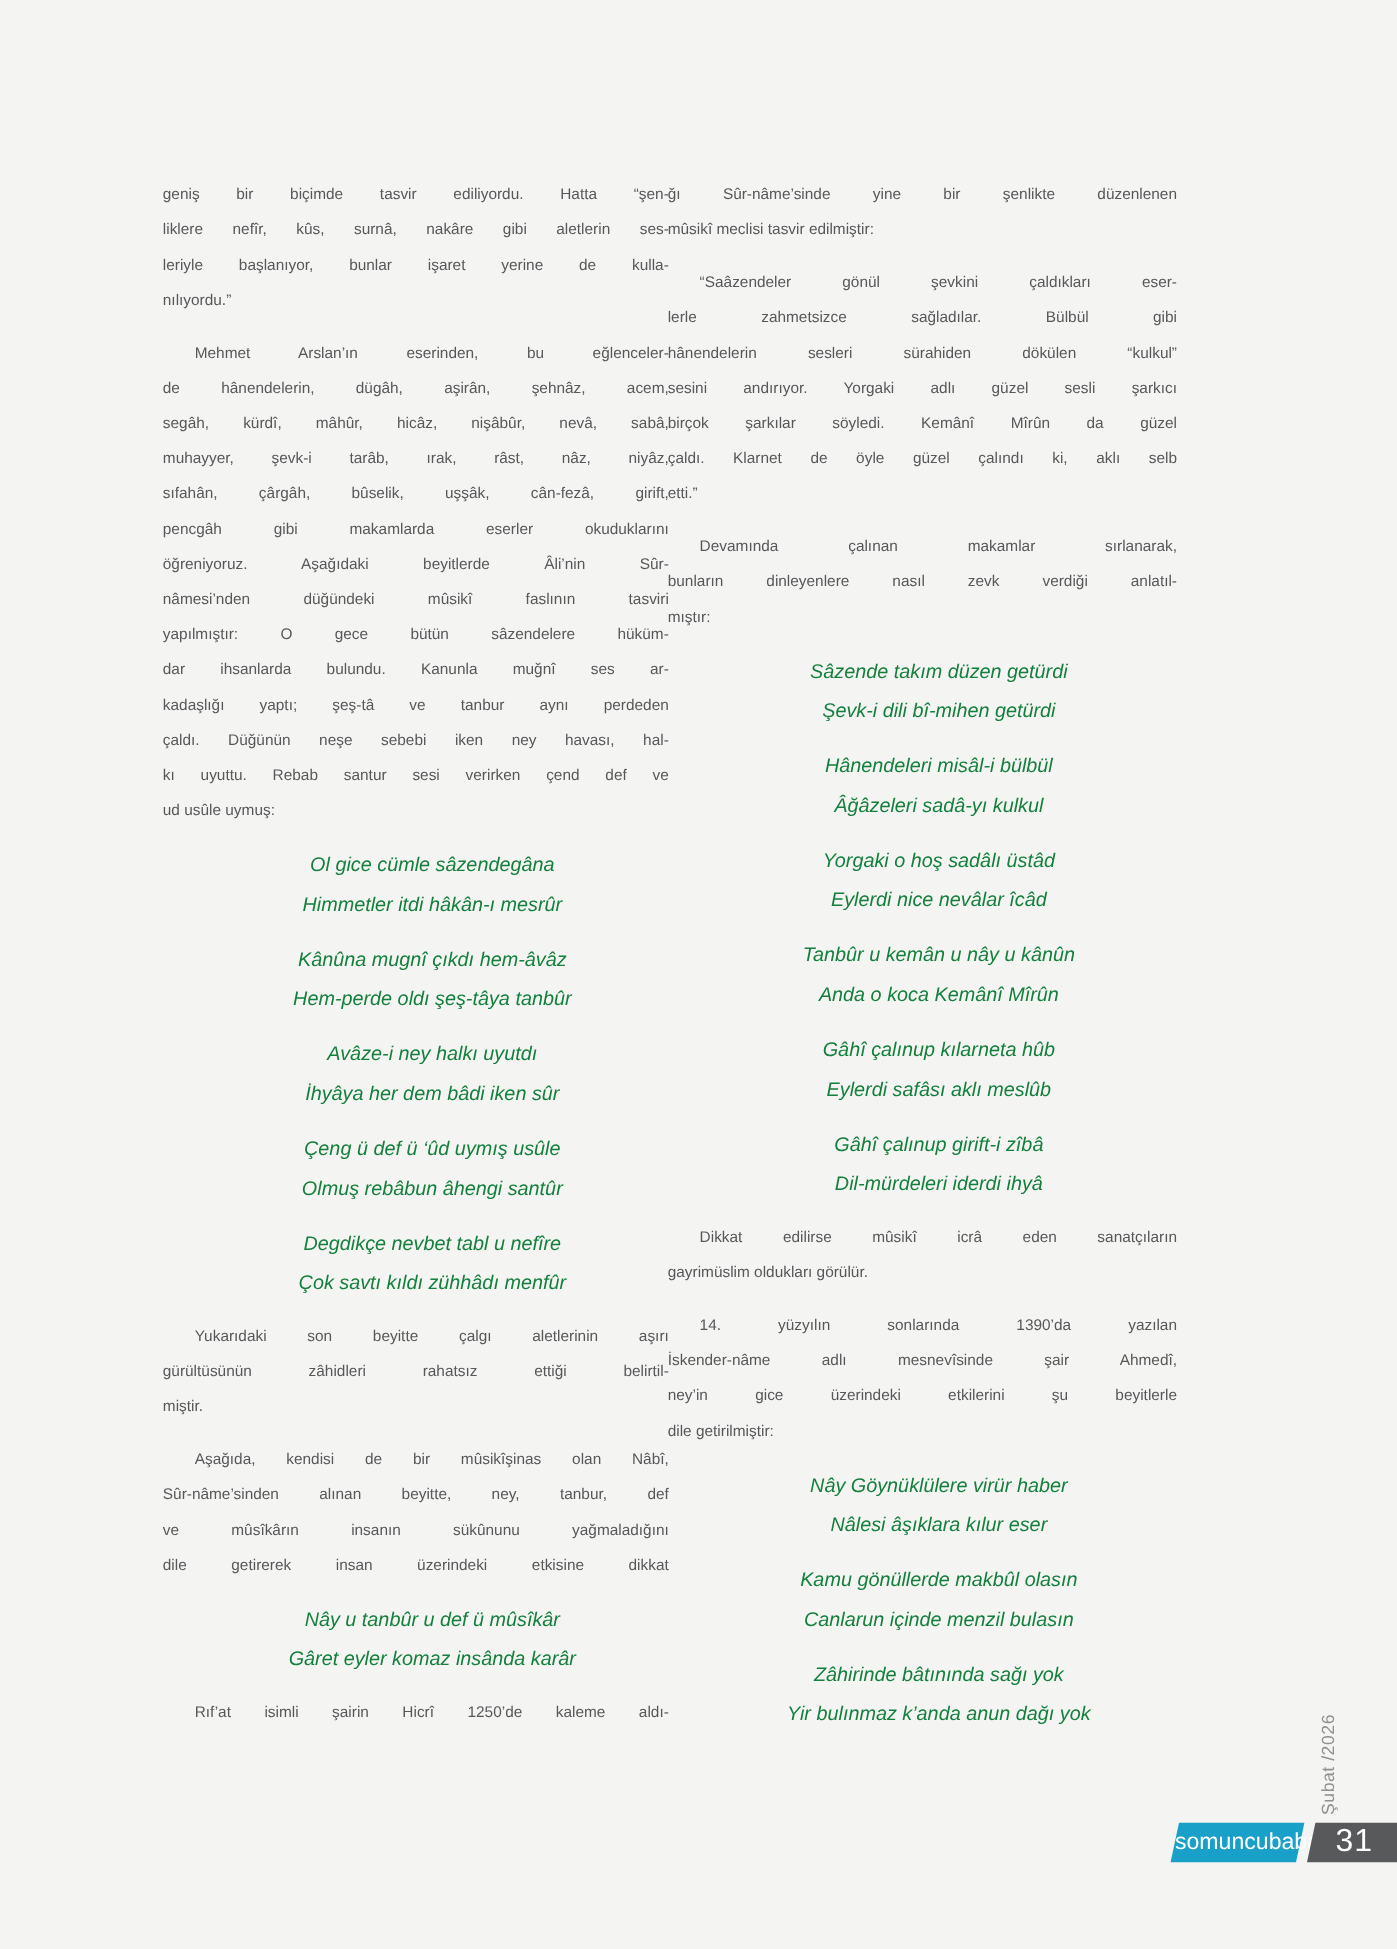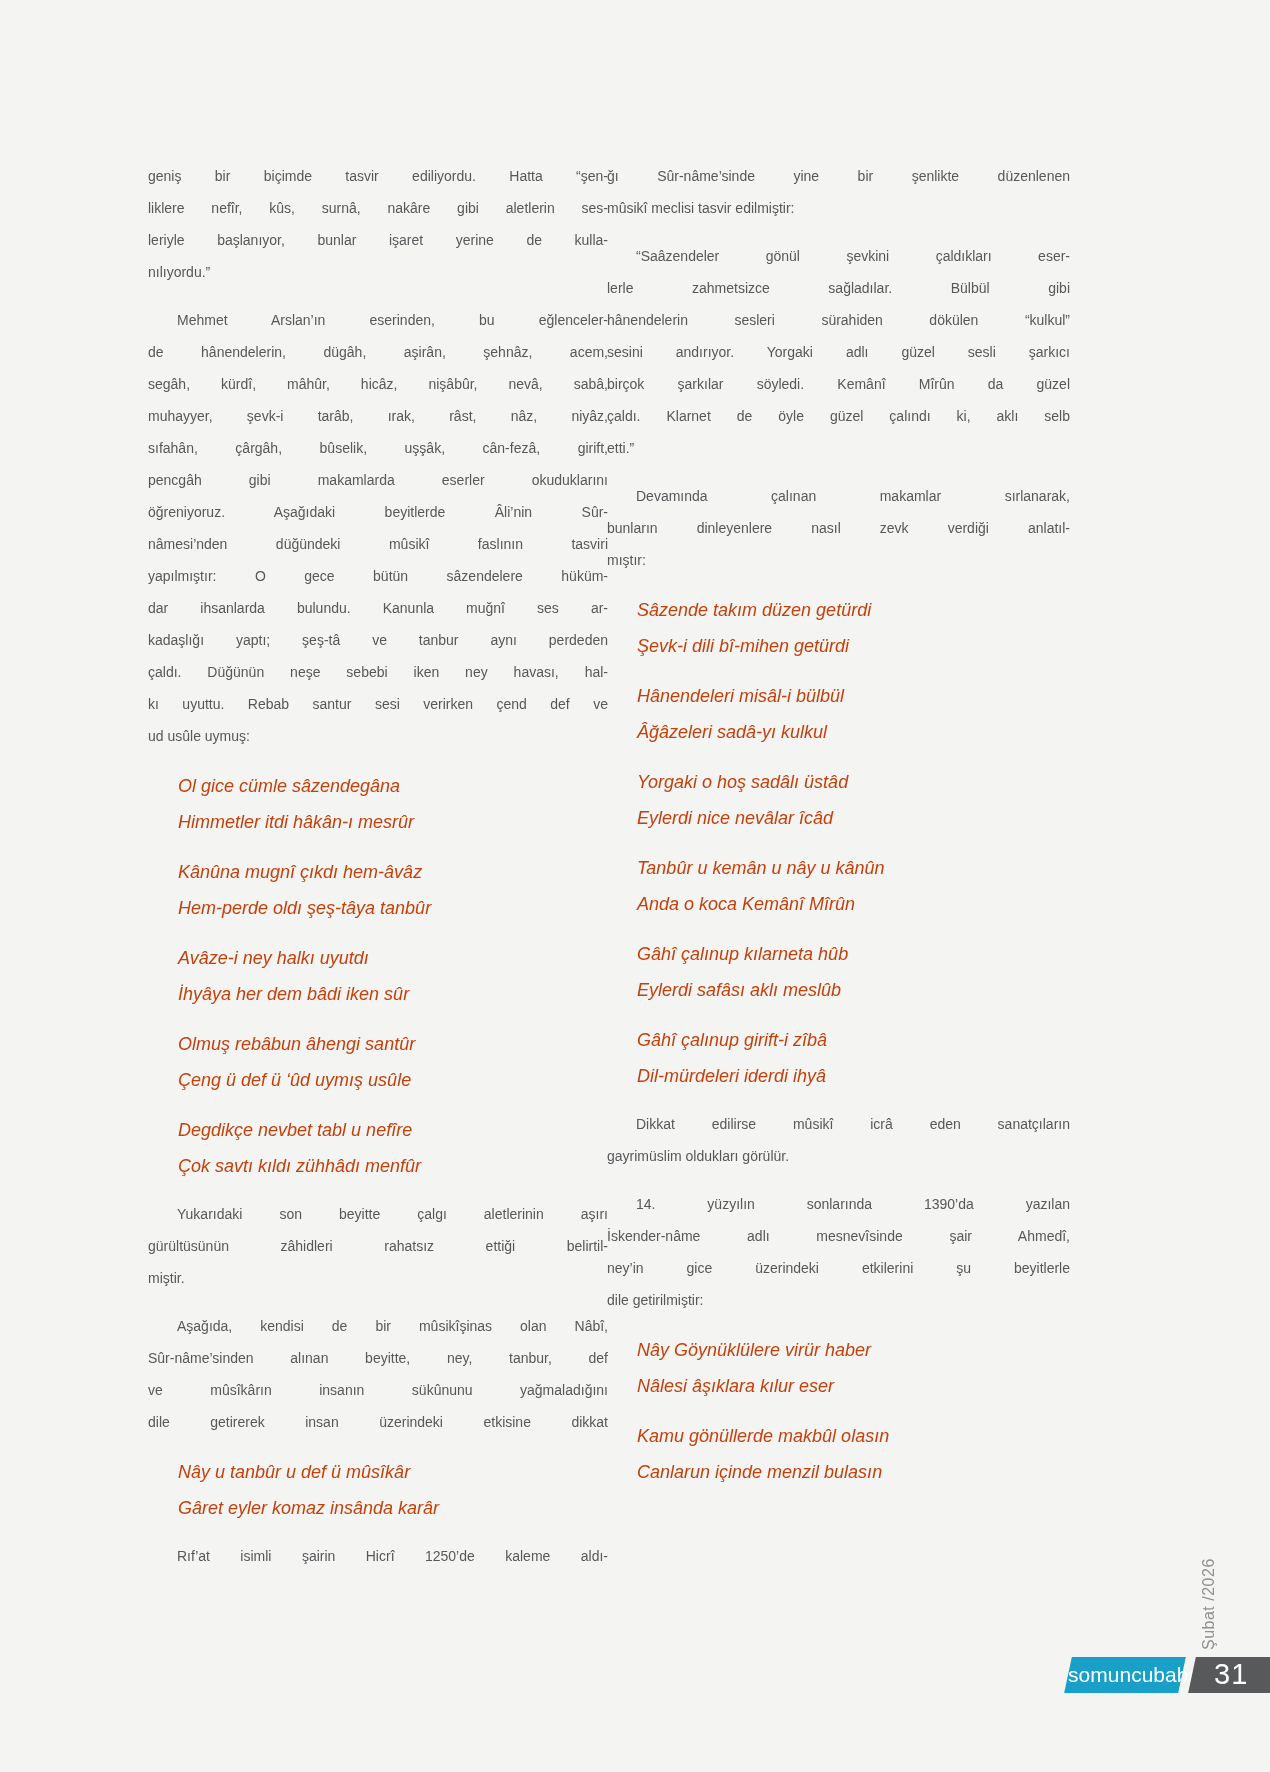--- a/index.html
+++ b/index.html
@@ -11,21 +11,21 @@
     font-family:"Liberation Sans", sans-serif;
     color:#58585b;
   }
   .col{position:absolute;top:160px;}
   .col-left{left:148px;width:460px;}
   .col-right{left:607px;width:463px;}
   .para{margin:0 0 16px 0;font-size:14px;line-height:32px;}
   .para .ln{text-align:justify;text-align-last:justify;}
   .para .ln.last{text-align-last:left;}
   .para.indent .ln.first{text-indent:29px;}
-  .verse{margin:0 0 14px 0;padding-left:30px;font-size:18px;line-height:36px;font-style:italic;color:#c2410c;}
+  .verse{margin:0 0 14px 0;padding-left:30px;font-size:18px;line-height:36px;font-style:italic;color:#15803d;text-align:center;}
   .side-date{
     position:absolute;top:1650px;left:1200px;
     transform:rotate(-90deg);transform-origin:left top;
     white-space:nowrap;font-size:16px;color:#8e9092;letter-spacing:.5px;
   }
   .footer-ribbon{position:absolute;top:1657px;left:1058px;height:36px;width:212px;}
   .ribbon-blue{
     position:absolute;left:10px;top:0;width:114px;height:36px;
     transform:skewX(-12deg);
   }
@@ -77,22 +77,22 @@
       </div>
       <div class="verse">
         <div class="vln">Kânûna mugnî çıkdı hem-âvâz</div>
         <div class="vln">Hem-perde oldı şeş-tâya tanbûr</div>
       </div>
       <div class="verse">
         <div class="vln">Avâze-i ney halkı uyutdı</div>
         <div class="vln">İhyâya her dem bâdi iken sûr</div>
       </div>
       <div class="verse">
+        <div class="vln">Çeng ü def ü ‘ûd uymış usûle</div>
         <div class="vln">Olmuş rebâbun âhengi santûr</div>
-        <div class="vln">Çeng ü def ü ‘ûd uymış usûle</div>
       </div>
       <div class="verse">
         <div class="vln">Degdikçe nevbet tabl u nefîre</div>
         <div class="vln">Çok savtı kıldı zühhâdı menfûr</div>
       </div>
       <div class="para indent">
         <div class="ln first">Yukarıdaki son beyitte çalgı aletlerinin aşırı</div>
         <div class="ln">gürültüsünün zâhidleri rahatsız ettiği belirtil-</div>
         <div class="ln last">miştir.</div>
       </div>
@@ -164,20 +164,24 @@
         <div class="ln last">dile getirilmiştir:</div>
       </div>
       <div class="verse">
         <div class="vln">Nây Göynüklülere virür haber</div>
         <div class="vln">Nâlesi âşıklara kılur eser</div>
       </div>
       <div class="verse">
         <div class="vln">Kamu gönüllerde makbûl olasın</div>
         <div class="vln">Canlarun içinde menzil bulasın</div>
       </div>
+      <div class="verse">
+        <div class="vln">Zâhirinde bâtınında sağı yok</div>
+        <div class="vln">Yir bulınmaz k’anda anun dağı yok</div>
+      </div>
     </div>
 
   <div class="side-date">Şubat /2026</div>
 
   <div class="footer-ribbon">
     <div class="ribbon-blue" id="ribbon-blue" style="background: rgb(24, 160, 200);">
       <span class="rtext">somuncubaba</span>
     </div>
     <div class="ribbon-gray" id="ribbon-gray" style="background: rgb(88, 89, 91);">
       <span class="rtext">31</span>

